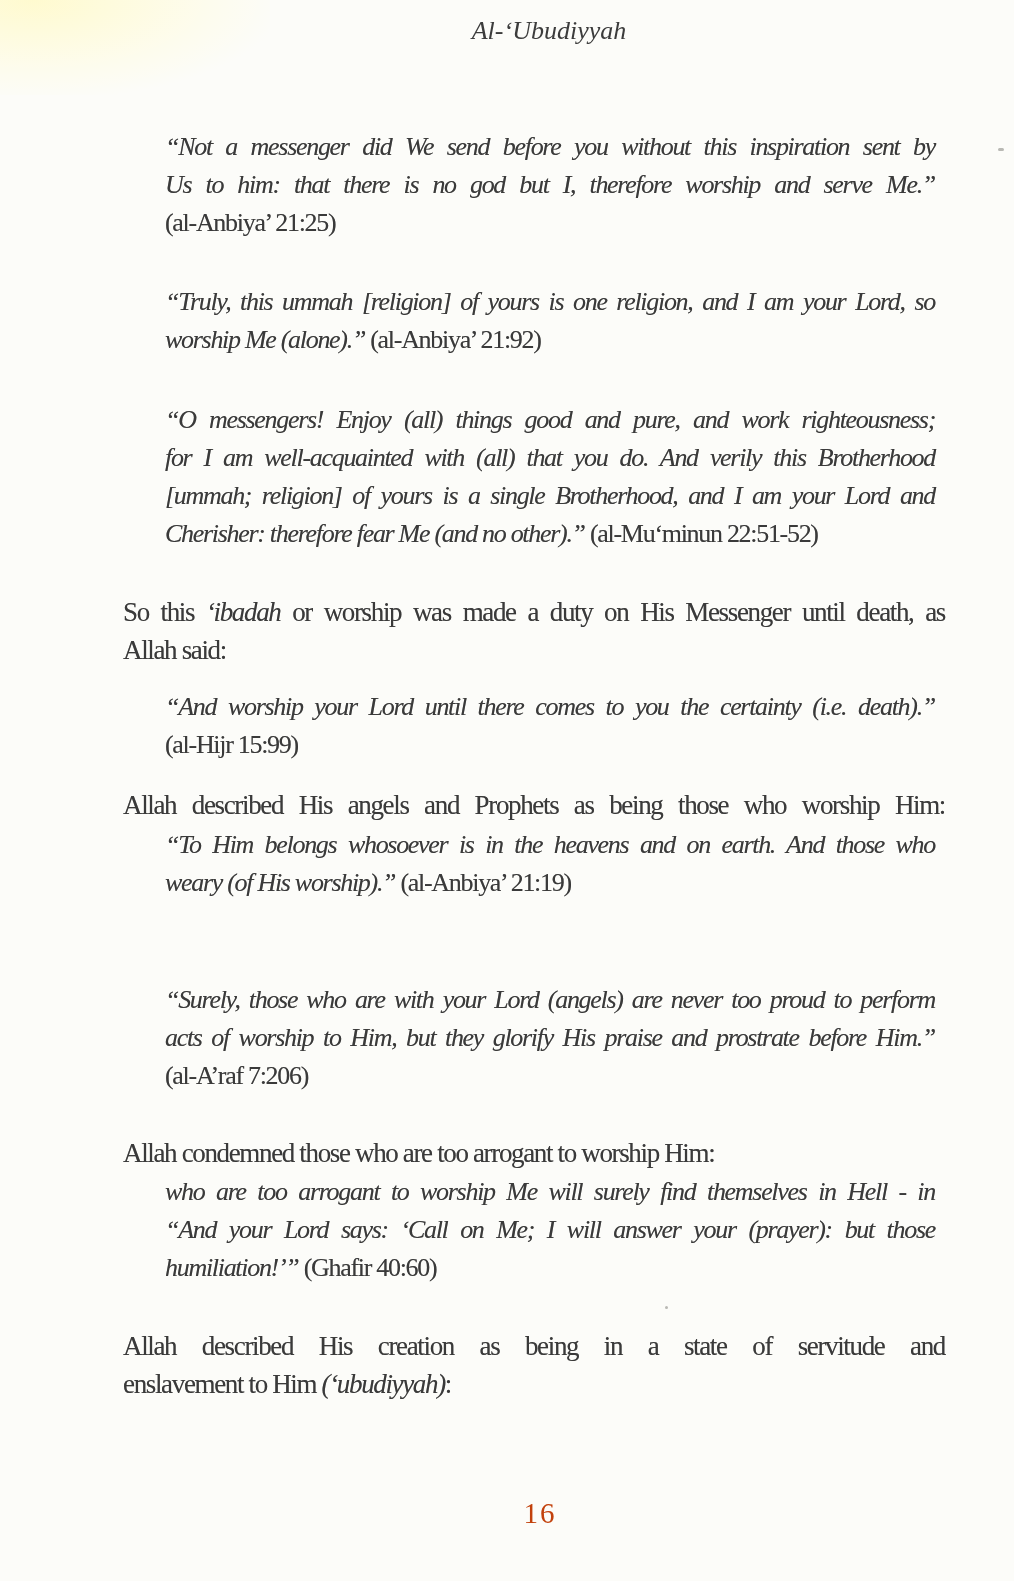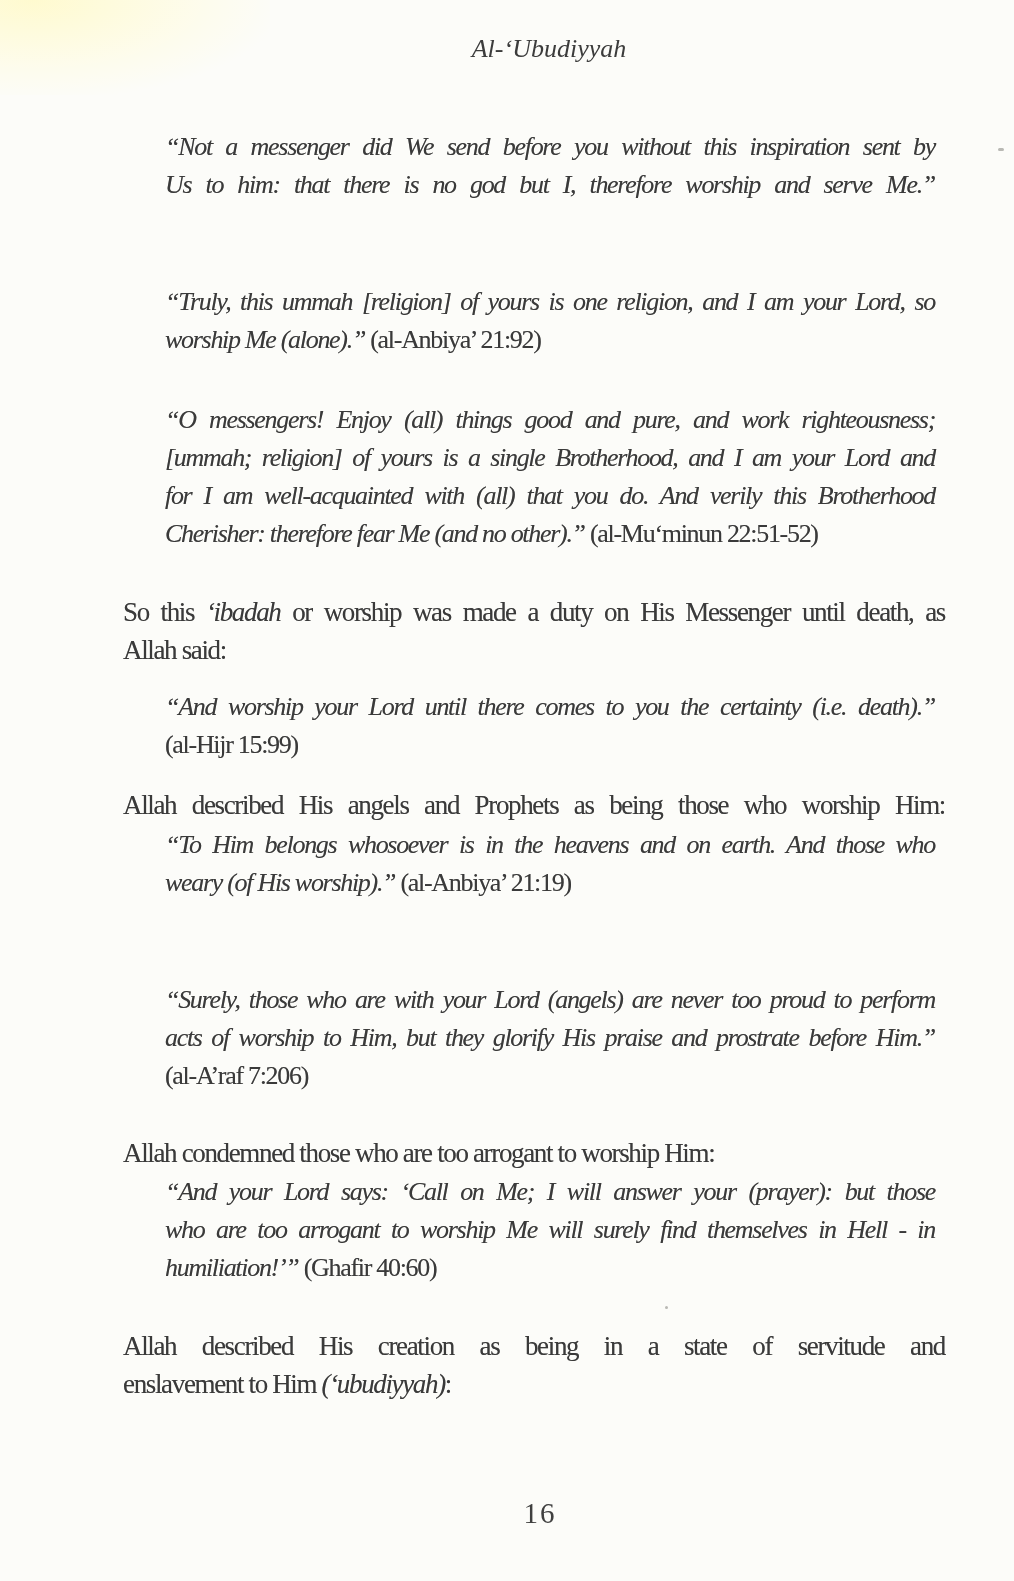--- a/index.html
+++ b/index.html
@@ -13,72 +13,73 @@
   }
   .scan-patch{
     position:absolute;top:0;left:0;width:270px;height:95px;
     background:radial-gradient(ellipse at 12% 0%,
       rgba(255,250,205,0.95) 0%,
       rgba(255,252,224,0.55) 48%,
       rgba(255,255,255,0) 75%);
     pointer-events:none;
   }
   .running-head{
-    position:absolute;top:34px;left:0;width:100%;
+    position:absolute;top:16px;left:0;width:100%;
     box-sizing:border-box;padding-left:84px;
     text-align:center;
     font-style:italic;font-size:26px;color:#3c3c3c;
   }
   .blk{position:absolute;}
   .q{left:165px;width:770px;font-size:26px;}
   .p{left:115px;width:822px;font-size:27px;margin-left:8px;}
   .line{
     line-height:38px;
     letter-spacing:-0.05em;
     text-shadow:0 0 0.6px rgba(58,58,58,0.45);
   }
   .jl{text-align:justify;text-align-last:justify;}
   .ll{text-align:left;}
   .it{font-style:italic;text-align:right;}
   .ref{font-style:normal;}
   .pageno{
     position:absolute;top:1497px;left:0;width:100%;
     box-sizing:border-box;padding-left:66px;
     text-align:center;
-    font-size:29px;letter-spacing:2px;color:#404040;
+    font-size:29px;letter-spacing:2px;color:#c2410c;
   }
   .speck{position:absolute;background:#b9b9b4;border-radius:2px;}
   .speck-1{top:148px;left:998px;width:6px;height:3px;}
   .speck-2{top:1306px;left:665px;width:3px;height:3px;}
 </style>
 </head>
 <body>
 
 <div class="page">
 
   <div class="scan-patch"></div>
   <div class="speck speck-1"></div>
   <div class="speck speck-2"></div>
 
   <div class="running-head">Al-‘Ubudiyyah</div>
 
   <section class="blk q" style="top:128px">
     <div class="line jl it">“Not a messenger did We send before you without this inspiration sent by</div>
     <div class="line jl it">Us to him: that there is no god but I, therefore worship and serve Me.”</div>
+    <div class="line ll"><span class="ref">(al-Anbiya’ 21:25)</span></div>
   </section>
 
   <section class="blk q" style="top:283px">
     <div class="line jl it">“Truly, this ummah [religion] of yours is one religion, and I am your Lord, so</div>
     <div class="line ll"><span class="it">worship Me (alone).” </span><span class="ref">(al-Anbiya’ 21:92)</span></div>
   </section>
 
   <section class="blk q" style="top:401px">
     <div class="line jl it">“O messengers! Enjoy (all) things good and pure, and work righteousness;</div>
+    <div class="line jl it">for I am well-acquainted with (all) that you do. And verily this Brotherhood</div>
     <div class="line jl it">[ummah; religion] of yours is a single Brotherhood, and I am your Lord and</div>
-    <div class="line jl it">for I am well-acquainted with (all) that you do. And verily this Brotherhood</div>
     <div class="line ll"><span class="it">Cherisher: therefore fear Me (and no other).” </span><span class="ref">(al-Mu‘minun 22:51-52)</span></div>
   </section>
 
   <section class="blk p" style="top:593px">
     <div class="line jl"><span>So this </span><span class="it">‘ibadah</span><span> or worship was made a duty on His Messenger until death, as</span></div>
     <div class="line ll">Allah said:</div>
   </section>
 
   <section class="blk q" style="top:688px">
     <div class="line jl it">“And worship your Lord until there comes to you the certainty (i.e. death).”</div>
@@ -98,22 +99,22 @@
     <div class="line jl it">“Surely, those who are with your Lord (angels) are never too proud to perform</div>
     <div class="line jl it">acts of worship to Him, but they glorify His praise and prostrate before Him.”</div>
     <div class="line ll"><span class="ref">(al-A’raf 7:206)</span></div>
   </section>
 
   <section class="blk p" style="top:1134px">
     <div class="line ll">Allah condemned those who are too arrogant to worship Him:</div>
   </section>
 
   <section class="blk q" style="top:1173px">
+    <div class="line jl it">who are too arrogant to worship Me will surely find themselves in Hell - in</div>
     <div class="line jl it">“And your Lord says: ‘Call on Me; I will answer your (prayer): but those</div>
-    <div class="line jl it">who are too arrogant to worship Me will surely find themselves in Hell - in</div>
     <div class="line ll"><span class="it">humiliation!’” </span><span class="ref">(Ghafir 40:60)</span></div>
   </section>
 
   <section class="blk p" style="top:1327px">
     <div class="line jl">Allah described His creation as being in a state of servitude and</div>
     <div class="line ll"><span>enslavement to Him </span><span class="it">(‘ubudiyyah)</span><span>:</span></div>
   </section>
 
   <footer class="pageno">16</footer>
 

